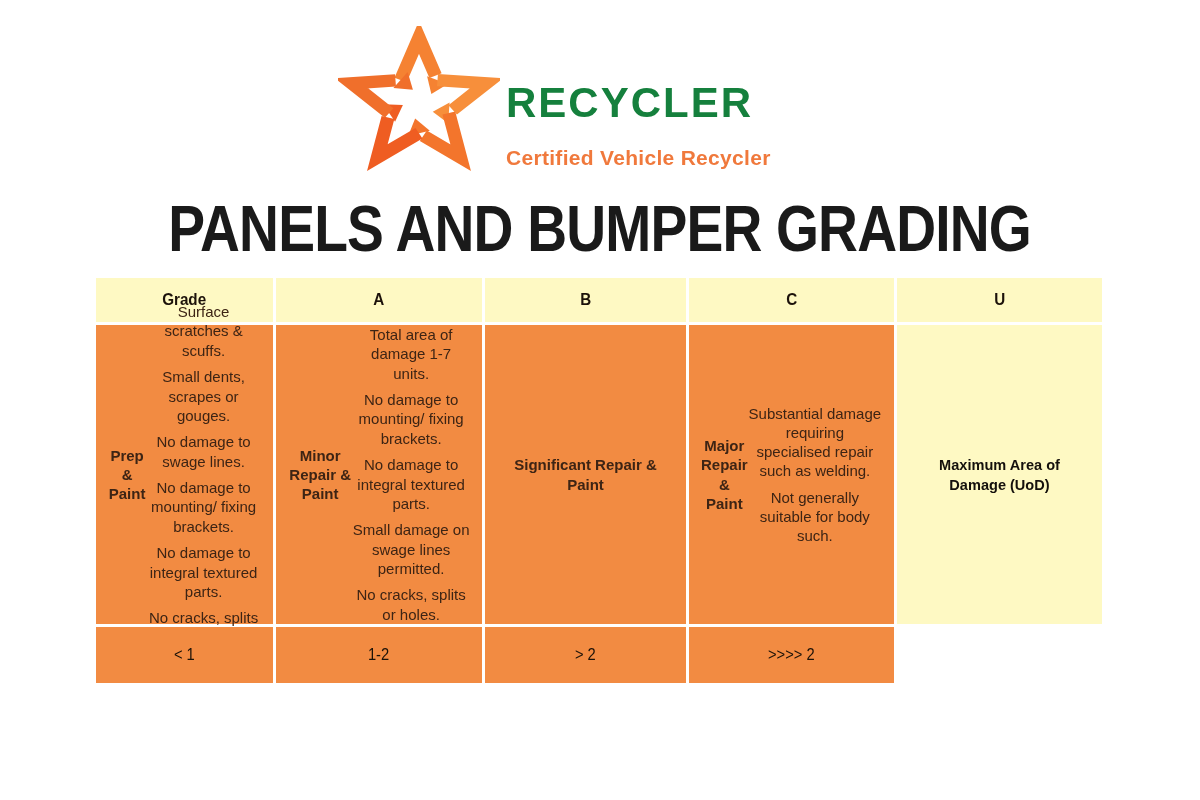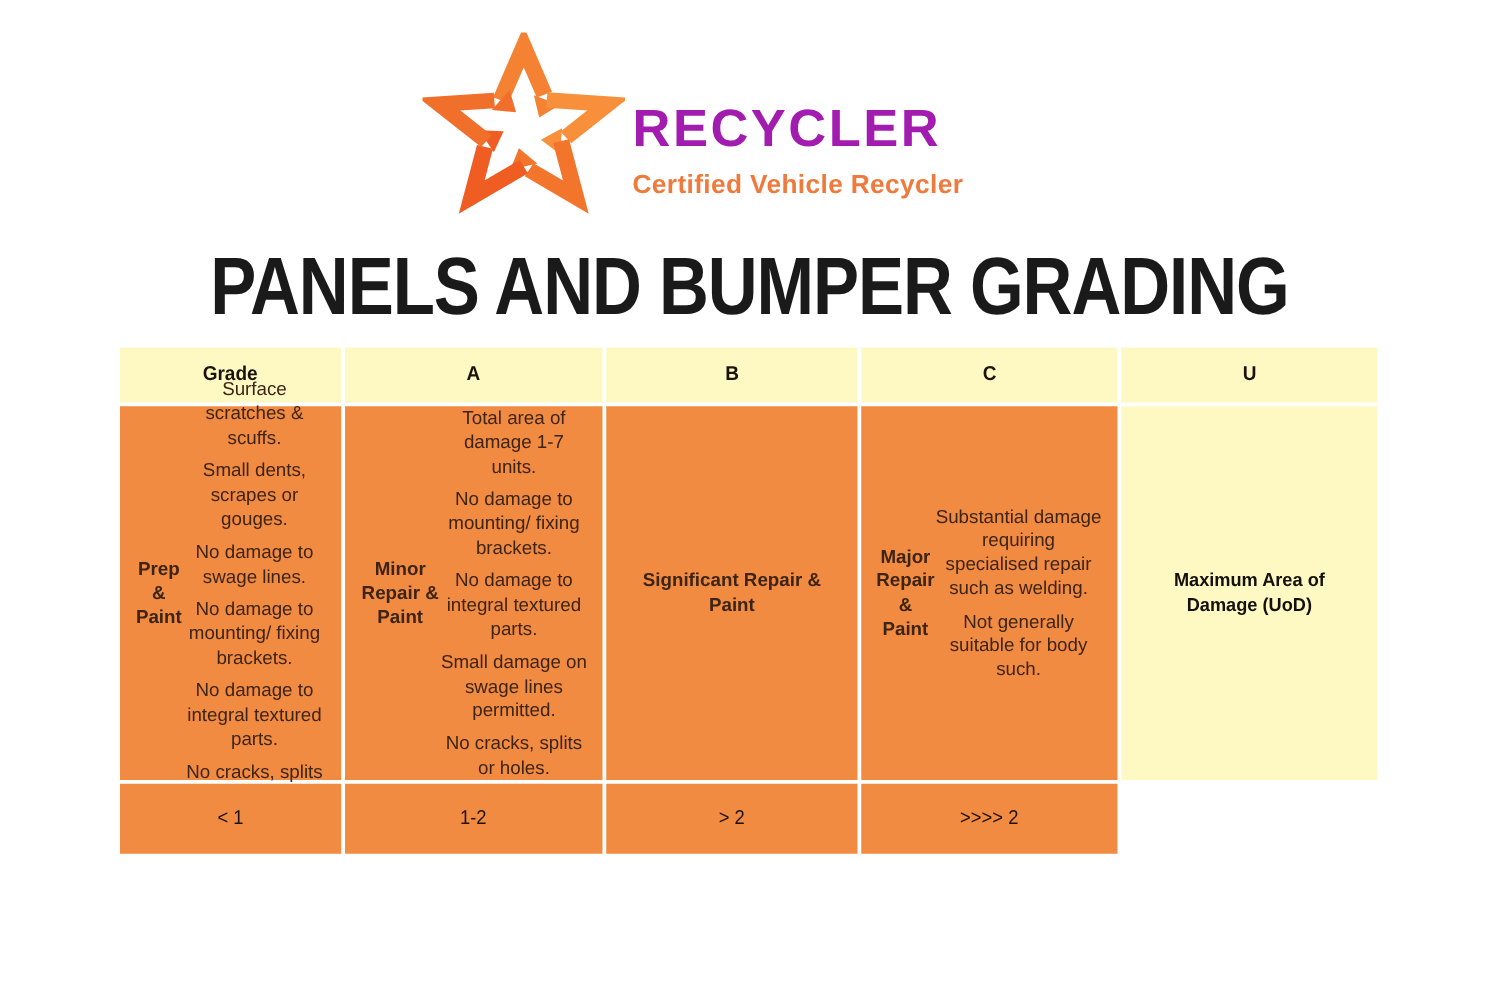--- a/index.html
+++ b/index.html
@@ -21,25 +21,25 @@
     display: flex;
     align-items: flex-start;
     gap: 6px;
   }
   .logo-star { display: block; }
   .logo-text { margin-top: 56px; }
   .brand {
     font-size: 42px;
     font-weight: bold;
     letter-spacing: 2px;
-    color: #a21caf;
+    color: #15803d;
     line-height: 1;
   }
   .tagline {
-    margin-top: 13px;
+    margin-top: 23px;
     font-size: 21px;
     font-weight: bold;
     letter-spacing: 0.3px;
     color: #f0793c;
     line-height: 1;
     text-align: right;
   }
 
   
   .heading {

